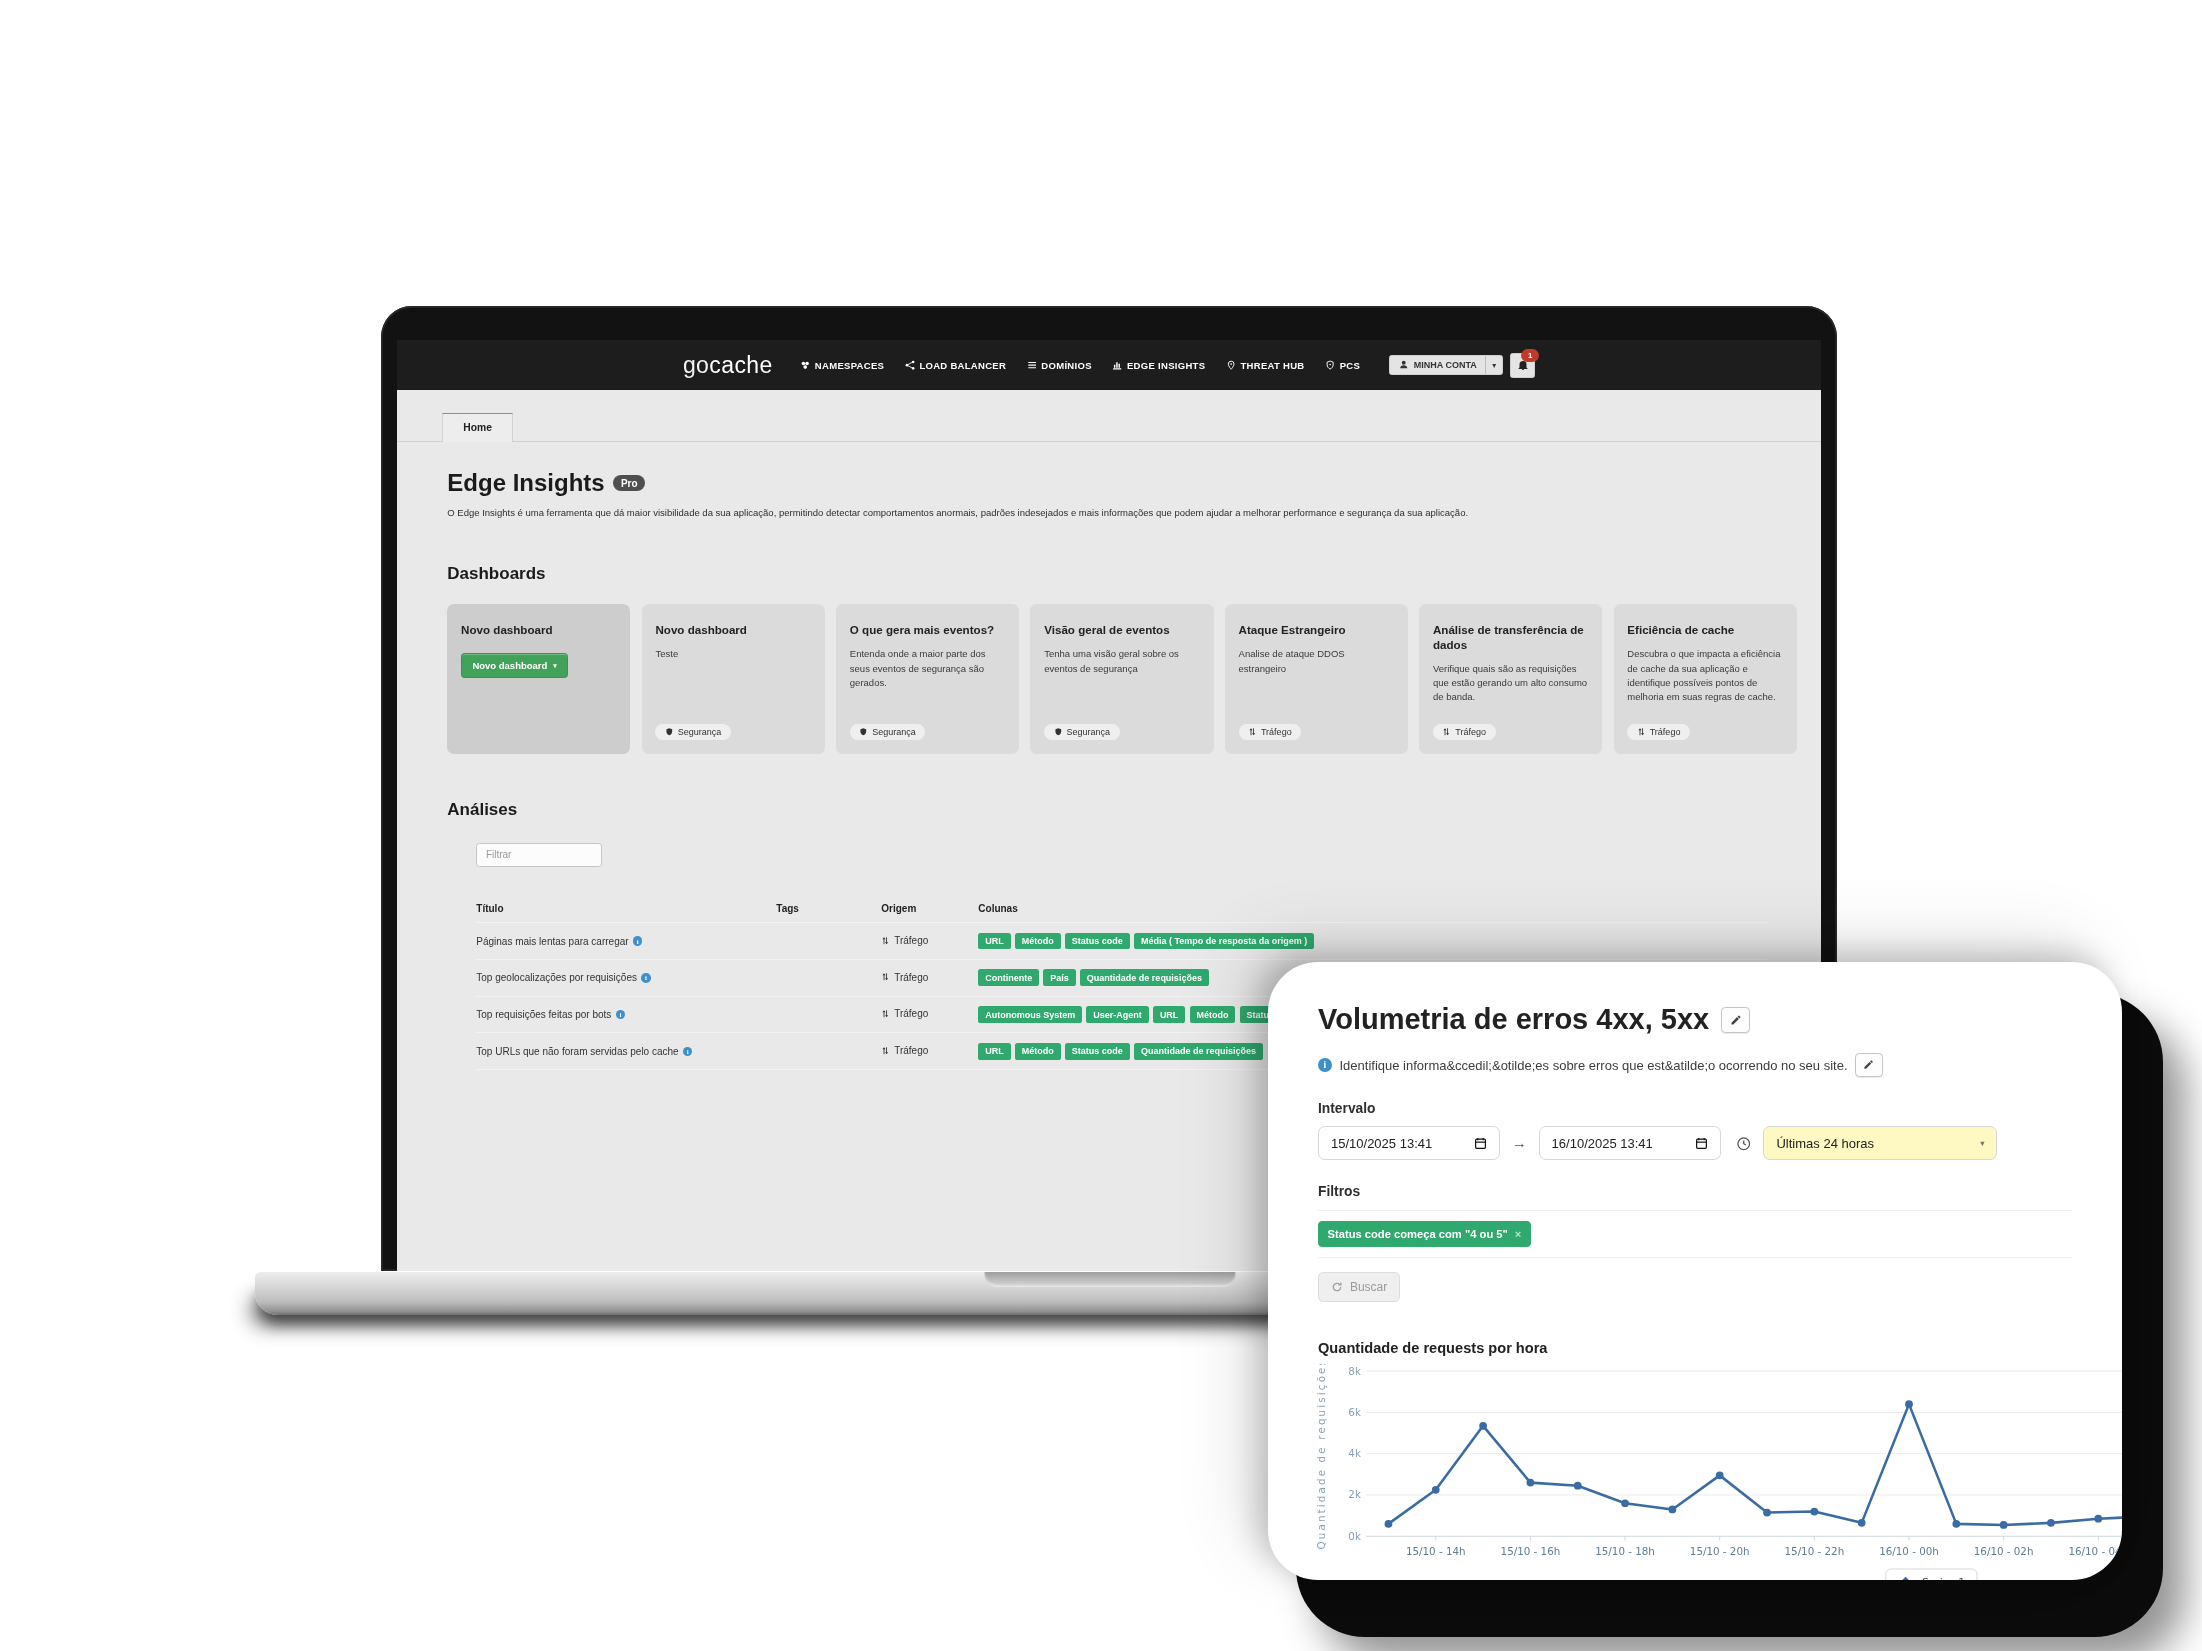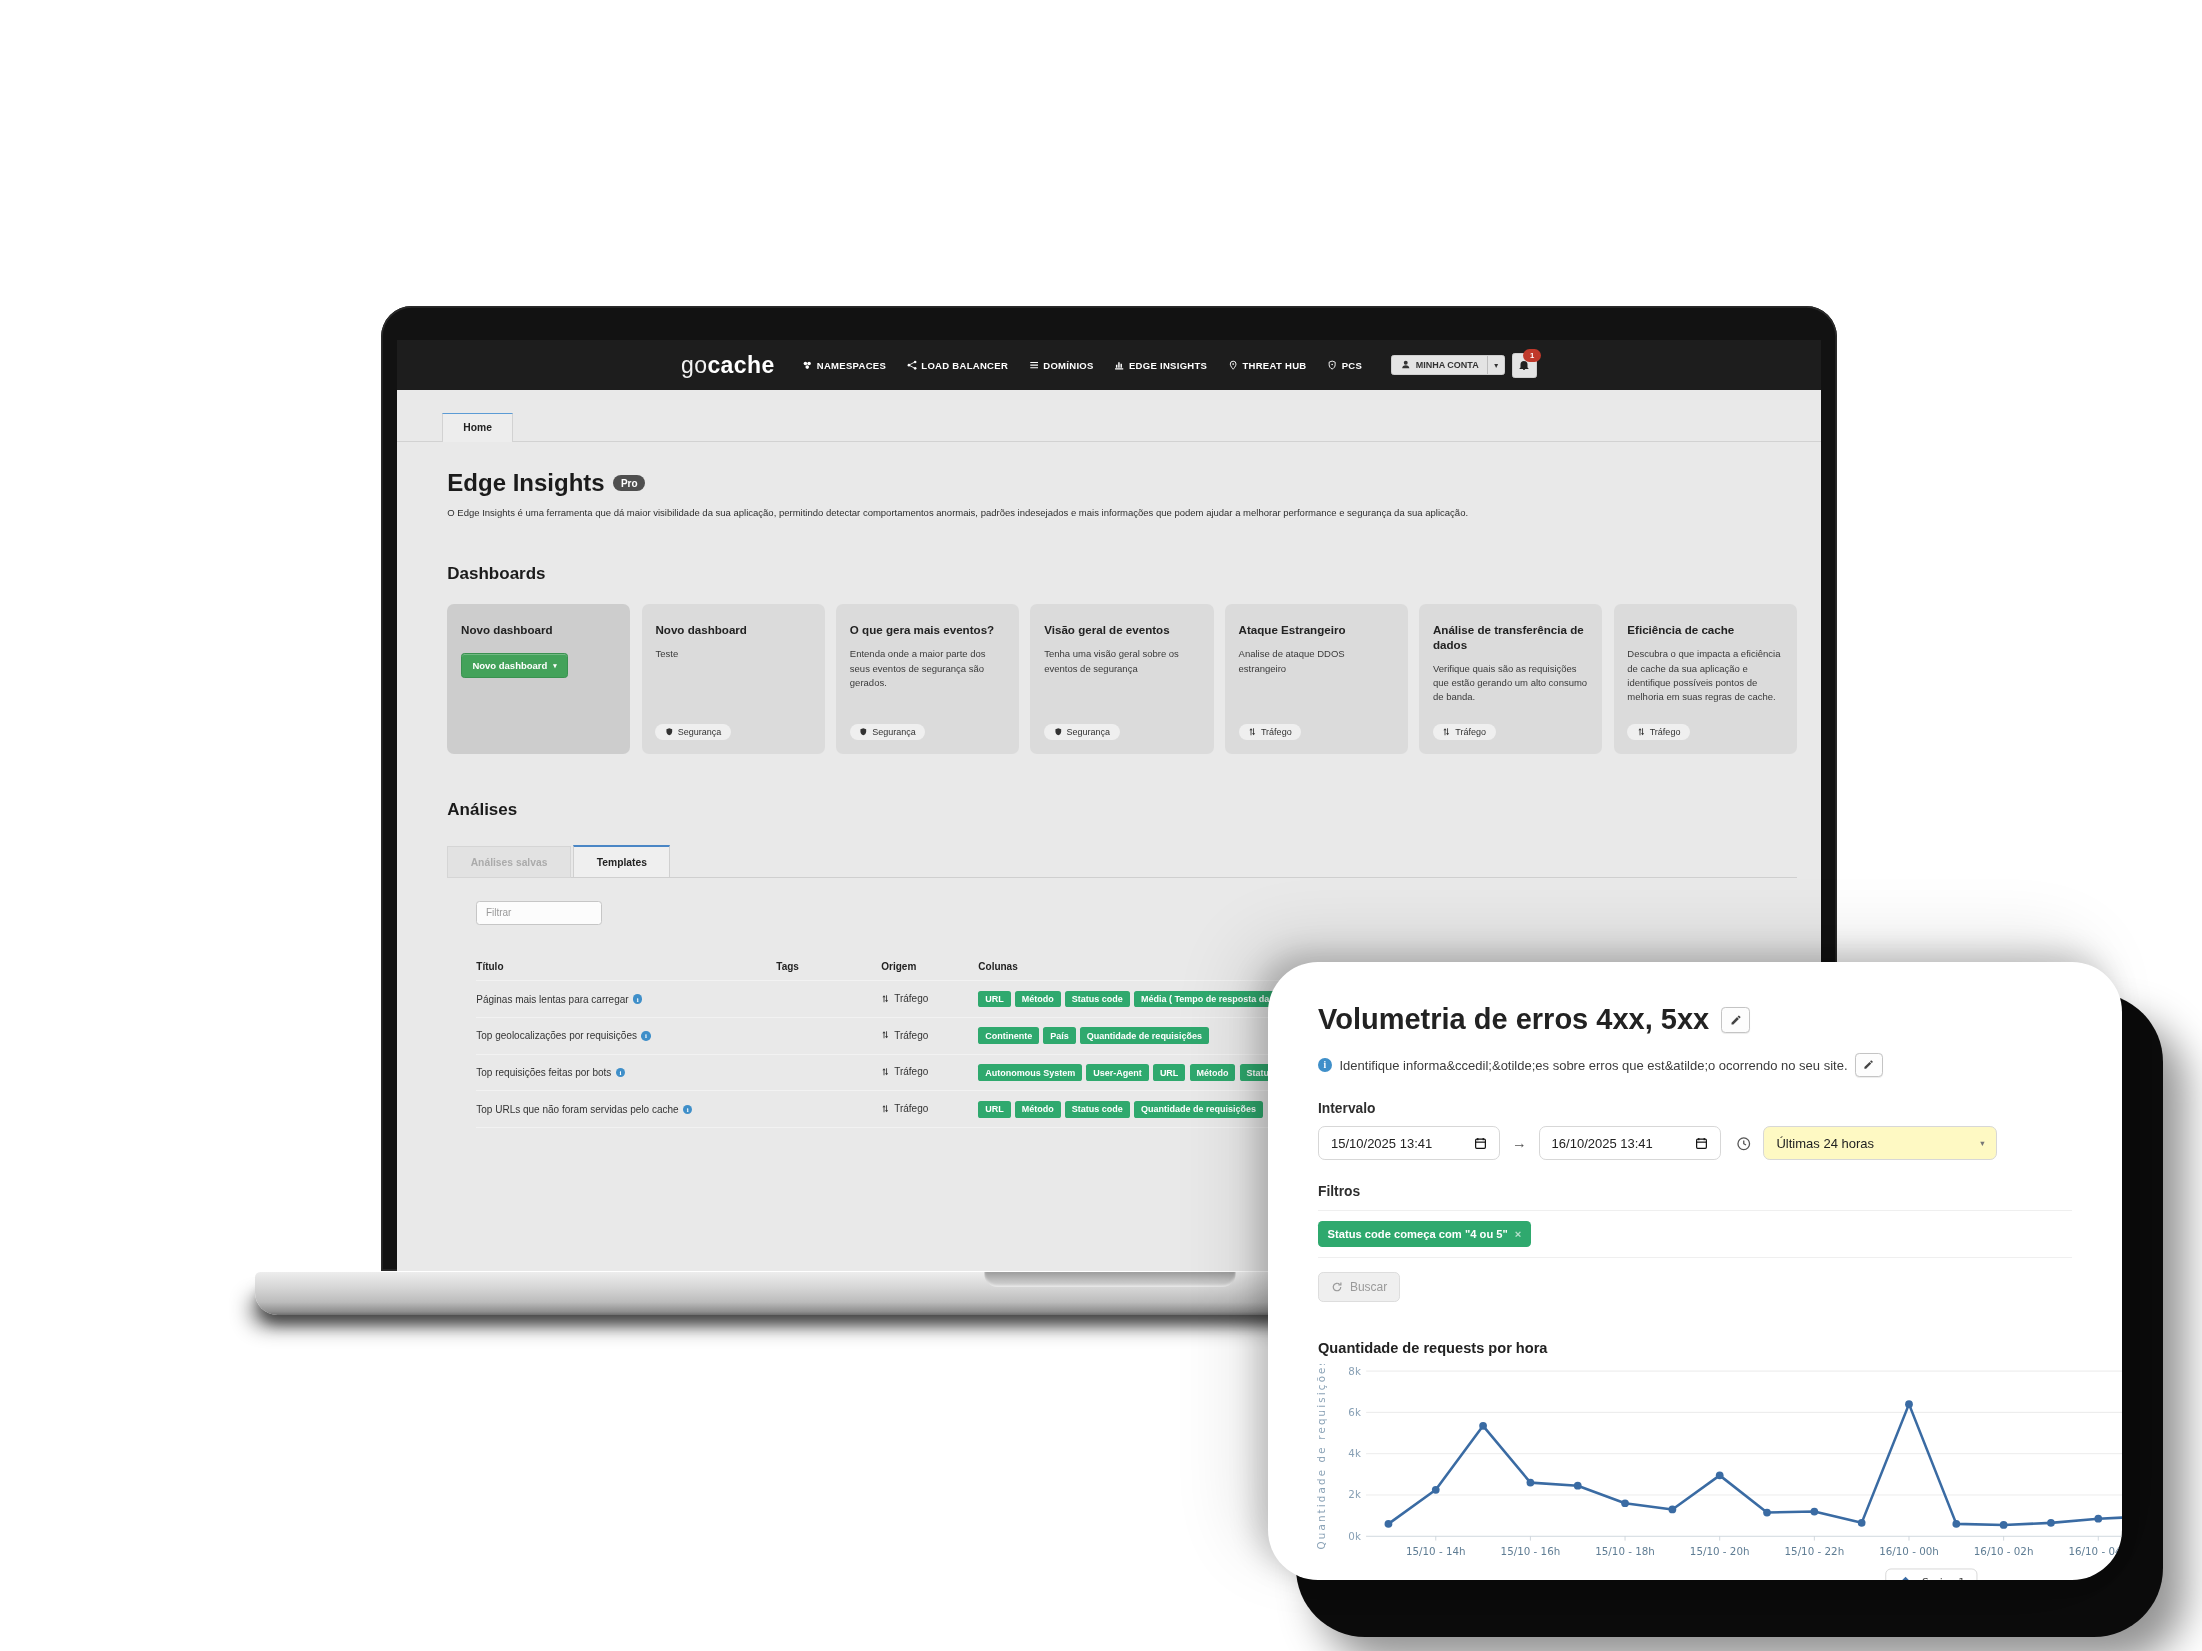--- a/index.html
+++ b/index.html
@@ -11,21 +11,21 @@
   
   .laptop{position:absolute;left:381px;top:306px;width:1456px;height:965px;
           background:#121212;border-radius:31px 31px 0 0;z-index:1;
           box-shadow:inset 0 0 0 1.7px #2a2a2a;}
   .screen{position:absolute;left:16.3px;top:34px;right:16.3px;bottom:0;background:#e9e9e9;overflow:hidden;}
 
   
   .navbar{height:50px;background:#1d1d1d;display:flex;align-items:center;justify-content:center;gap:22.4px;}
   .logo{color:#fff;font-size:23px;letter-spacing:0.4px;cursor:pointer;margin-right:5.2px;}
   .logo .lg-go{font-weight:400;opacity:.95;}
-  .logo .lg-cache{font-weight:700;}
+  .logo .lg-cache{font-weight:400;}
   .nav-items{display:flex;align-items:center;gap:20.6px;}
   .nav-item{display:flex;gap:4.3px;color:#fff;font-size:9.5px;font-weight:700;
             letter-spacing:0.3px;cursor:pointer;white-space:nowrap;}
   .nav-item .icon{color:#fff;}
   .account{display:flex;align-items:center;gap:6.9px;margin-left:6.9px;}
   .btn-account{display:flex;align-items:stretch;background:#e4e4e4;border-radius:2.6px;overflow:hidden;
                border:0.9px solid #cfcfcf;cursor:pointer;}
   .btn-account .main{display:flex;align-items:center;gap:5.2px;padding:4.3px 8.6px;color:#333;
                      font-size:9px;font-weight:700;}
   .btn-account .caret{display:flex;align-items:center;padding:0 6px;border-left:0.9px solid #bdbdbd;
@@ -319,23 +319,20 @@
                   <svg width="8.6" height="9.5" viewBox="0 0 24 24">
                     <path fill="currentColor" d="M7.2 21.5V8H4l4.4-5.8L12.8 8H9.6v13.5zM16.8 2.5V16H20l-4.4 5.8L11.2 16h3.2V2.5z"></path>
                   </svg>
                 </span>
                 <span>Tráfego</span>
               </span>
             </div>
           </div>
 
         <h2 class="h2">Análises</h2>
-        <div class="antabs">
-          <span class="antab inactive">Análises salvas</span><span class="antab active">Templates</span>
-        </div>
         <div class="tab-panel">
           <input class="filter-input" placeholder="Filtrar" style="">
           <table class="tpl">
             <colgroup>
                 <col style="width:300px">
                 <col style="width:105px">
                 <col style="width:97px">
                 <col>
               </colgroup>
             <thead>

